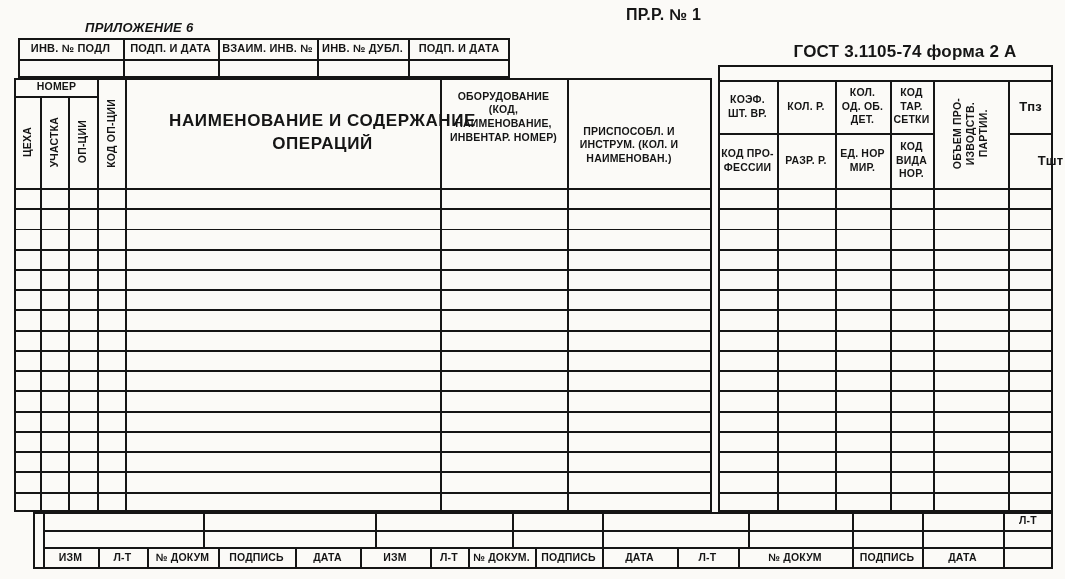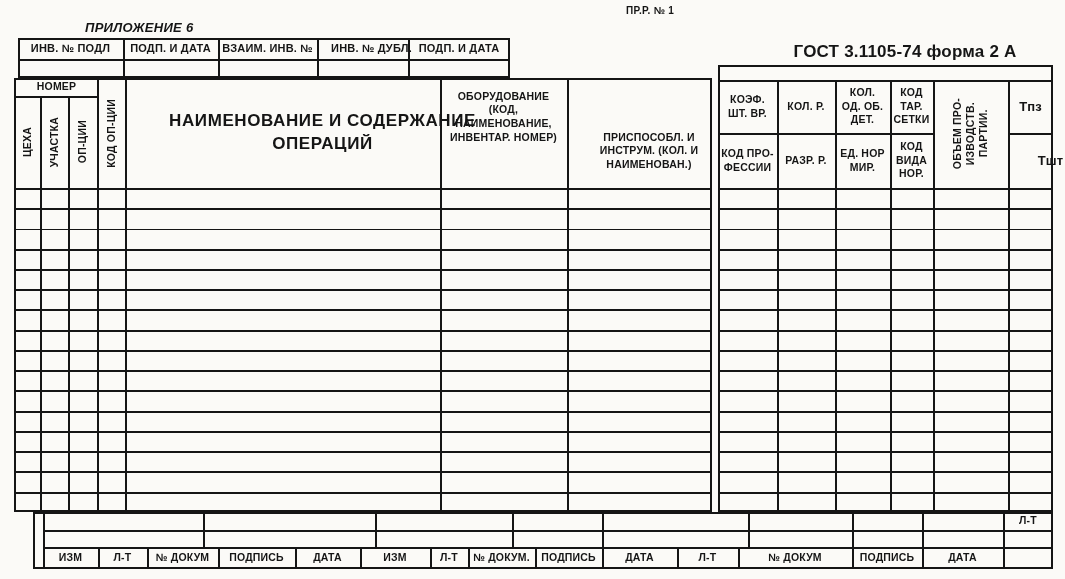--- a/index.html
+++ b/index.html
@@ -111,44 +111,44 @@
       2px 57px,1010px 2px,1010px 2px,
       2px 35px,2px 35px,2px 35px,2px 35px,2px 35px,2px 35px,2px 35px,2px 35px,
       2px 22px,2px 22px,2px 22px,2px 22px,2px 22px,2px 22px,2px 22px,2px 22px,2px 22px,2px 22px,2px 22px,2px 22px,2px 22px,2px 22px;
   }
   .fill{position:absolute;background:transparent;}
 </style>
 </head>
 <body>
 
 <div class="txt fs13" style="left:85px;top:20px;font-style:italic;">ПРИЛОЖЕНИЕ 6</div>
-<div class="txt fs13" style="left:626px;top:5px;font-size:10px;">ПР.Р. № 1</div>
+<div class="txt fs13" style="left:626px;top:5px;font-size:16px;">ПР.Р. № 1</div>
 <div class="cell" style="left:760px;top:44px;width:290px;height:16px;font-size:17px;">ГОСТ 3.1105-74 форма 2 А</div>
 
 <div id="strip-table" class="grid"></div>
 <div class="cell fs11" style="left:18px;top:40px;width:105px;height:17px;">ИНВ. № ПОДЛ</div>
 <div class="cell fs11" style="left:123px;top:40px;width:95px;height:17px;">ПОДП. И ДАТА</div>
 <div class="cell fs11" style="left:218px;top:40px;width:99px;height:17px;">ВЗАИМ. ИНВ. №</div>
-<div class="cell fs11" style="left:317px;top:40px;width:109px;height:17px;">ИНВ. № ДУБЛ.</div>
+<div class="cell fs11" style="left:317px;top:40px;width:91px;height:17px;">ИНВ. № ДУБЛ.</div>
 <div class="cell fs11" style="left:408px;top:40px;width:102px;height:17px;">ПОДП. И ДАТА</div>
 <div class="fill" style="left:18px;top:59px;width:492px;height:19px;"></div>
 
 <div id="left-table" class="grid"></div>
 <div class="cell fs10" style="left:14px;top:79px;width:85px;height:16px;">НОМЕР</div>
 <div class="cell" style="left:14px;top:96px;width:27px;height:92px;"><span class="vt fs10">ЦЕХА</span></div>
 <div class="cell" style="left:40px;top:96px;width:29px;height:92px;"><span class="vt fs10">УЧАСТКА</span></div>
 <div class="cell" style="left:68px;top:96px;width:30px;height:92px;"><span class="vt fs10">ОП-ЦИИ</span></div>
 <div class="cell" style="left:97px;top:78px;width:29px;height:110px;"><span class="vt fs10">КОД ОП-ЦИИ</span></div>
 <div class="cell big" style="left:125px;top:78px;width:315px;height:110px;">НАИМЕНОВАНИЕ И СОДЕРЖАНИЕ
 ОПЕРАЦИЙ</div>
 <div class="cell fs10" style="left:440px;top:62px;width:127px;height:110px;">ОБОРУДОВАНИЕ
 (КОД,
 НАИМЕНОВАНИЕ,
 ИНВЕНТАР. НОМЕР)</div>
-<div class="cell fs10" style="left:567px;top:96px;width:124px;height:110px;padding-left:20px;">ПРИСПОСОБЛ. И
+<div class="cell fs10" style="left:567px;top:90px;width:124px;height:110px;">ПРИСПОСОБЛ. И
 ИНСТРУМ. (КОЛ. И
 НАИМЕНОВАН.)</div>
 <div class="fill" style="left:16px;top:190px;width:694px;height:320px;"></div>
 
 <div id="right-table" class="grid"></div>
 <div class="fill" style="left:720px;top:67px;width:331px;height:13px;"></div>
 <div class="cell fs10" style="left:718px;top:80px;width:59px;height:53px;">КОЭФ.
 ШТ. ВР.</div>
 <div class="cell fs10" style="left:718px;top:133px;width:59px;height:55px;">КОД ПРО-
 ФЕССИИ</div>

